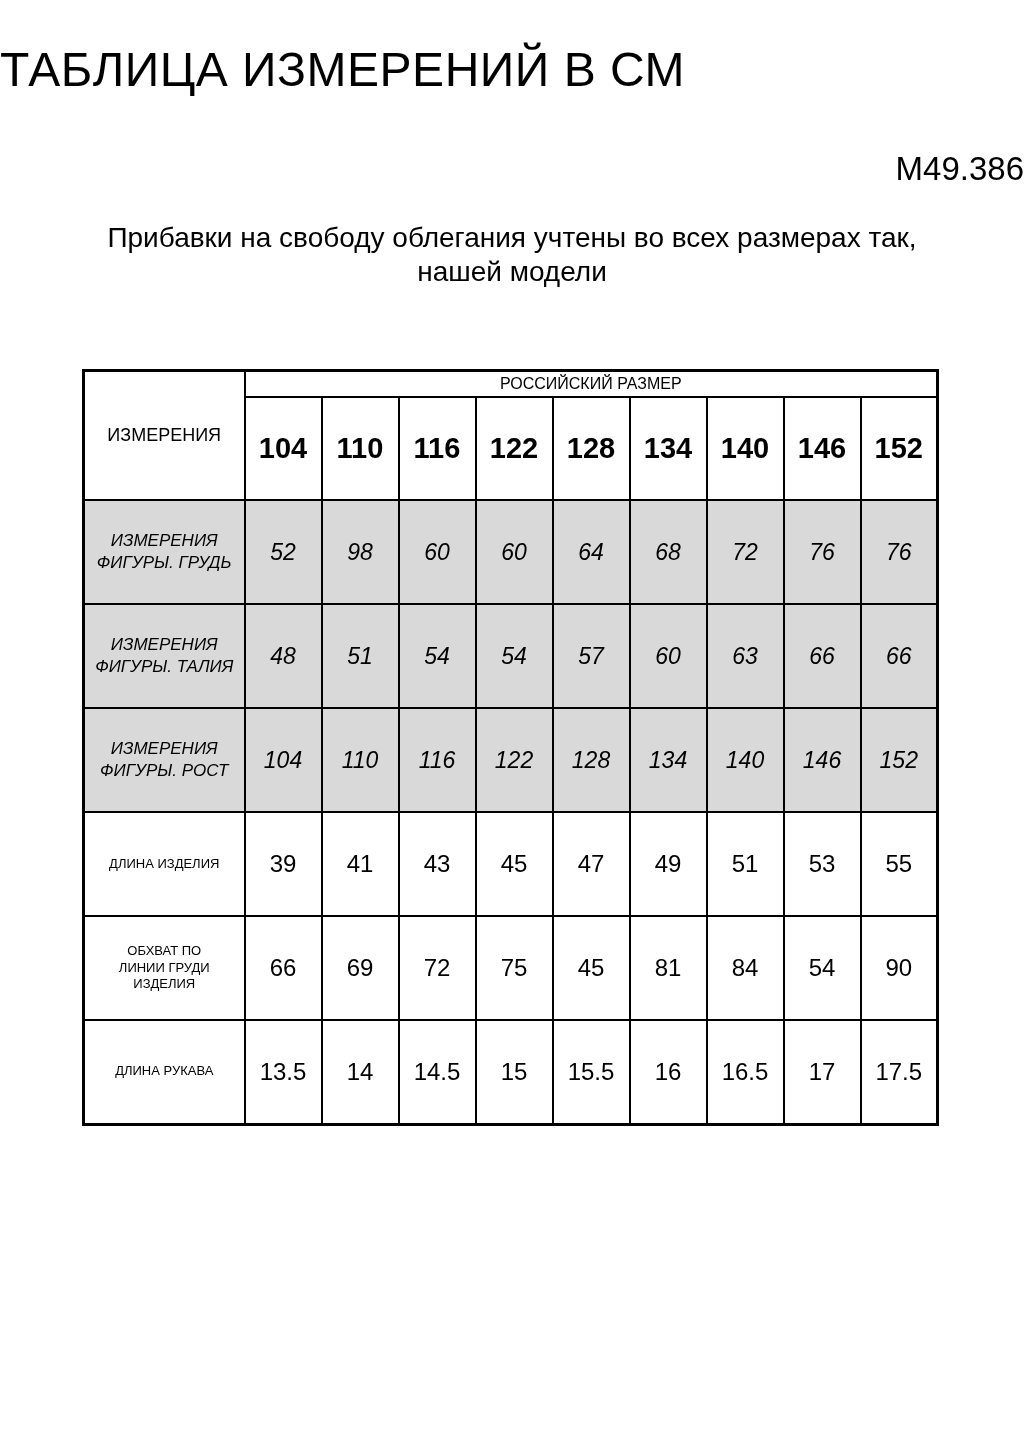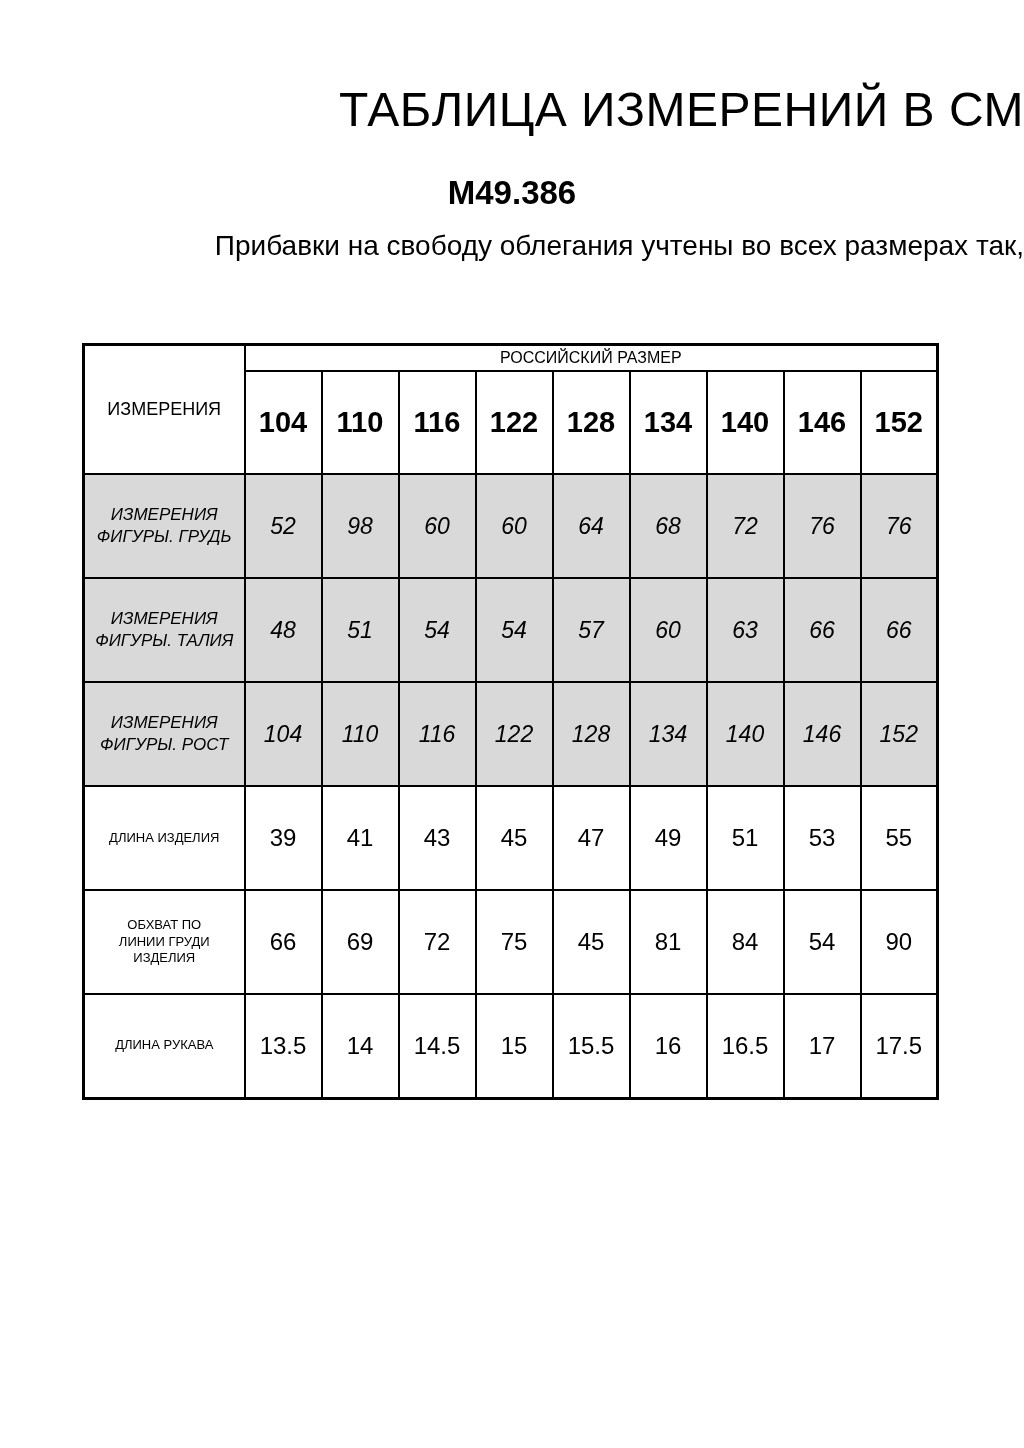--- a/index.html
+++ b/index.html
@@ -11,37 +11,37 @@
   }
   .page {
     position: relative;
     width: 1024px;
     height: 1448px;
     background: #ffffff;
     overflow: hidden;
   }
   .title {
     margin: 0;
-    padding-top: 86px;
-    text-align: right;
+    padding-top: 46px;
+    text-align: left;
     font-size: 48px;
     font-weight: 400;
     line-height: 1.0;
     letter-spacing: 0.5px;
   }
   .model {
-    margin-top: 42px;
+    margin-top: 58px;
+    text-align: right;
+    font-size: 33px;
+    font-weight: 400;
+    line-height: 1.0;
+  }
+  .intro {
+    margin-top: 36px;
     text-align: center;
-    font-size: 33px;
-    font-weight: 700;
-    line-height: 1.0;
-  }
-  .intro {
-    margin-top: 20px;
-    text-align: right;
     font-size: 28px;
     font-weight: 400;
     line-height: 34px;
   }
   table.size-table {
     border-collapse: collapse;
     table-layout: fixed;
     margin: 80px 0 0 82px;
     border: 3px solid #000;
   }
@@ -94,20 +94,21 @@
 <body>
 
 <div class="page">
 
   <h1 class="title">ТАБЛИЦА ИЗМЕРЕНИЙ В СМ</h1>
 
   <div class="model">М49.386</div>
 
   <div class="intro">
     <div>Прибавки на свободу облегания учтены во всех размерах так,</div>
+    <div>нашей модели</div>
   </div>
 
   <table class="size-table">
     <colgroup id="table-cols">
         <col class="c-label">
         <col class="c-size">
         <col class="c-size">
         <col class="c-size">
         <col class="c-size">
         <col class="c-size">

